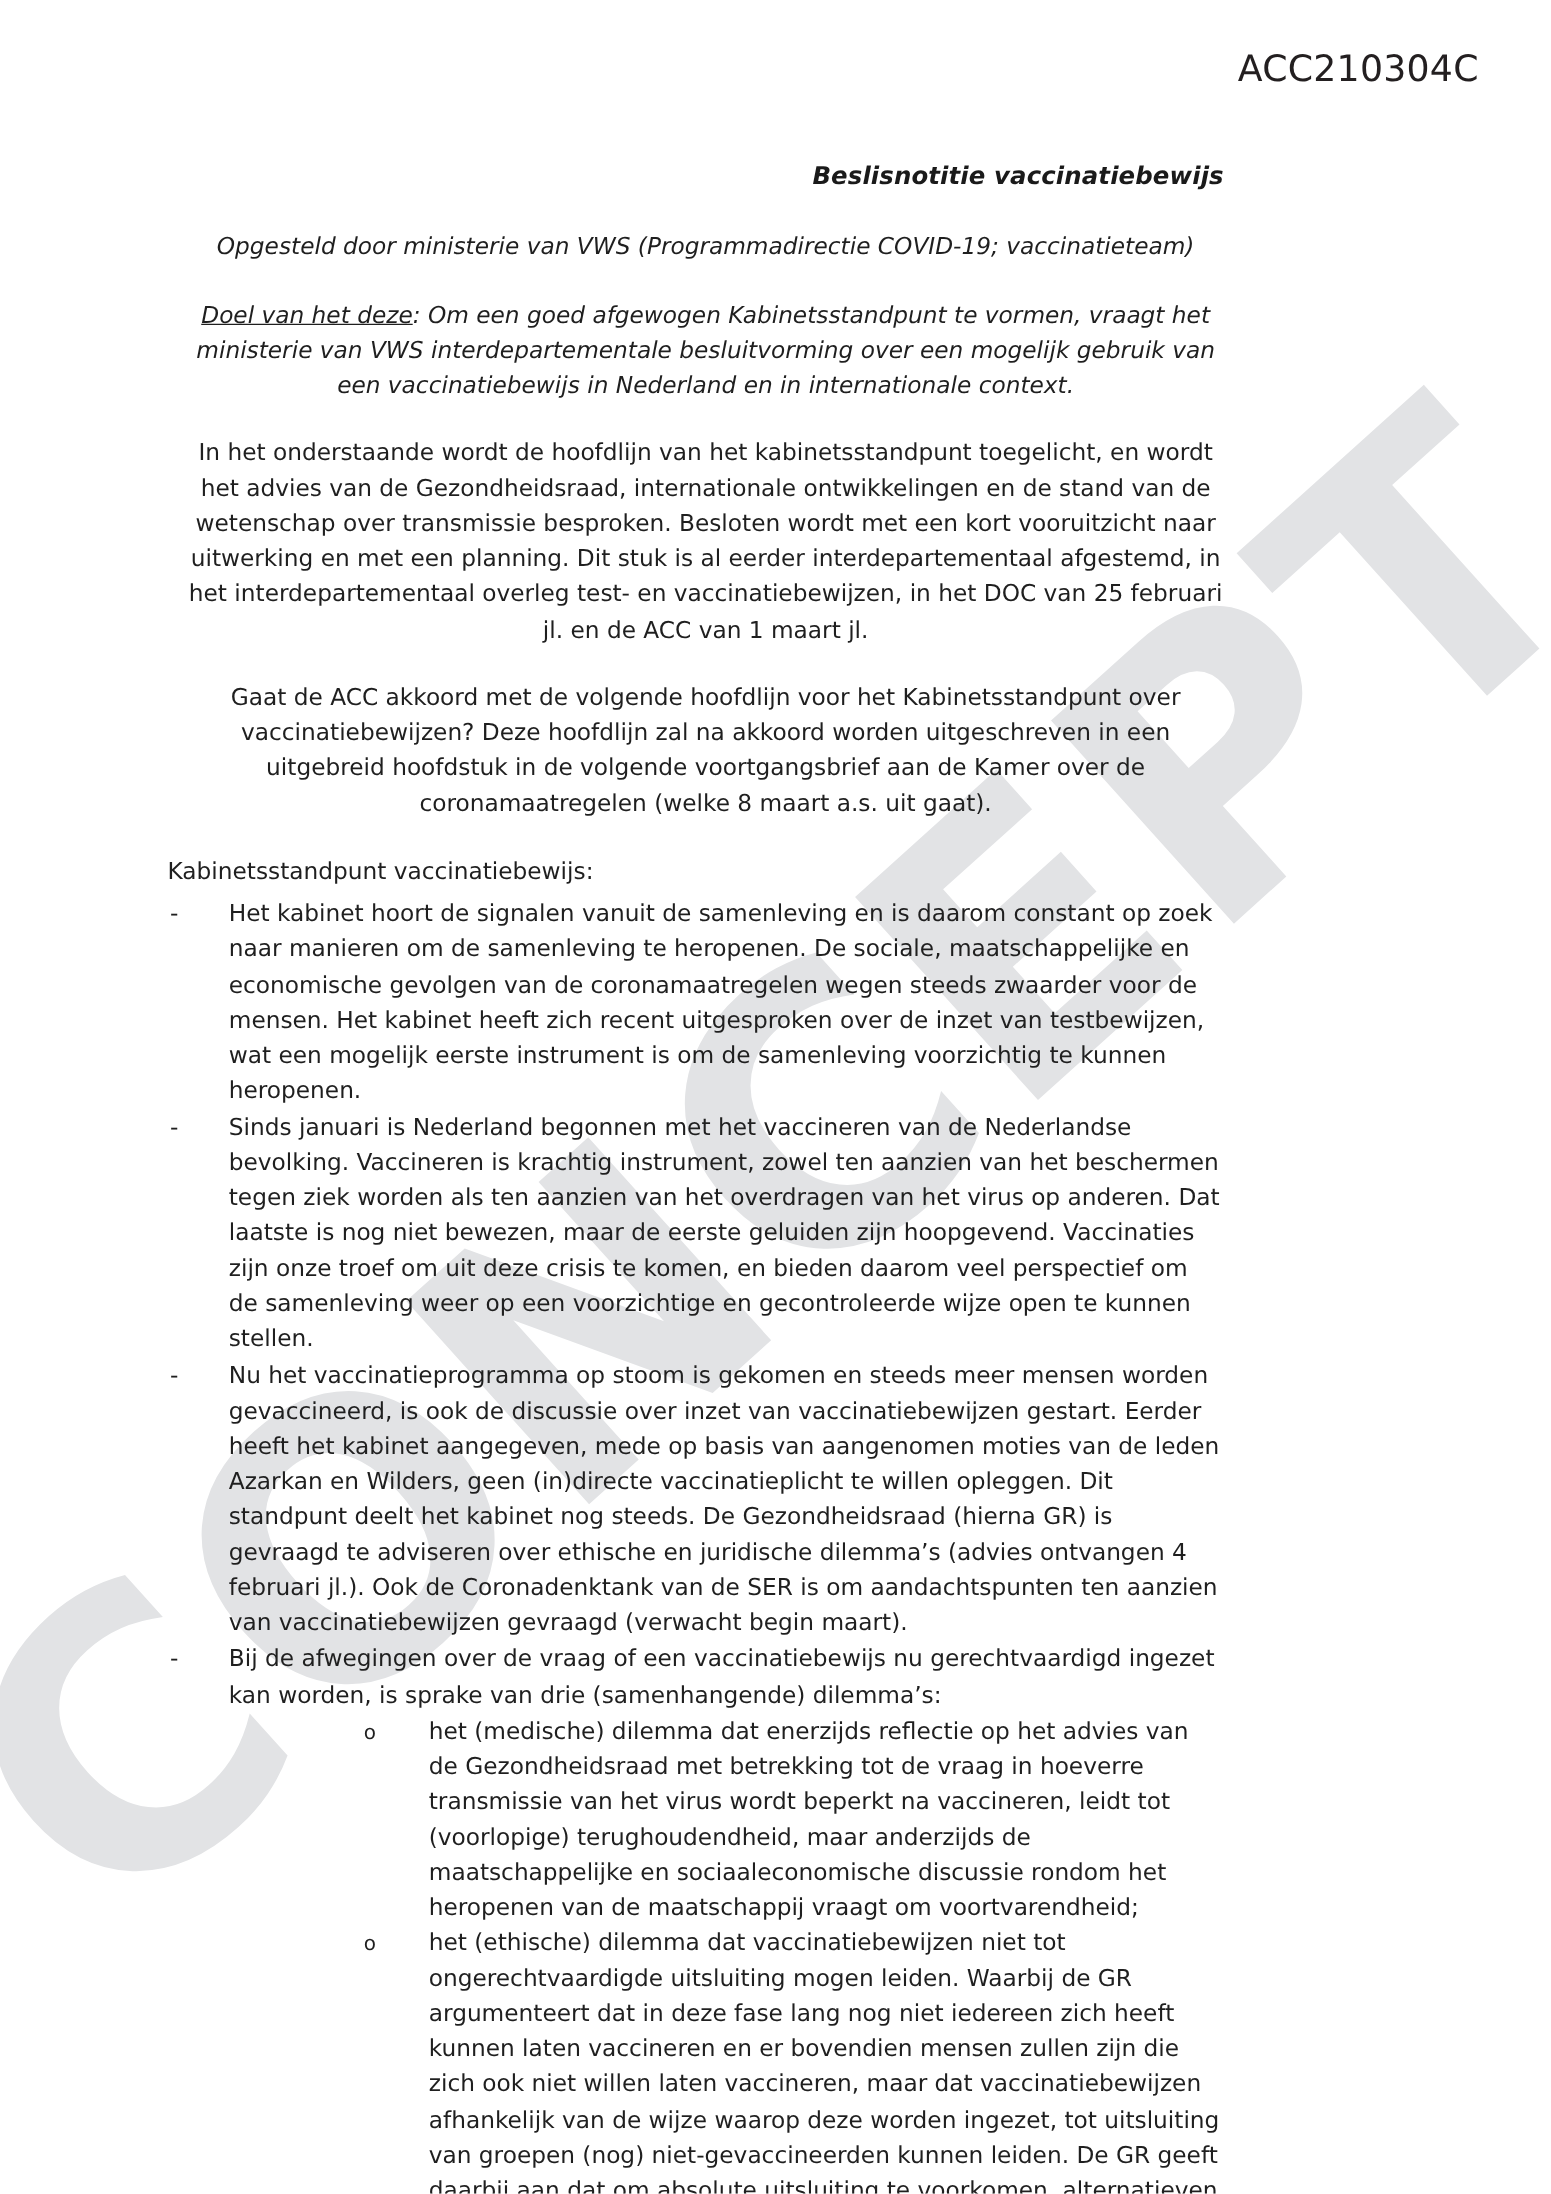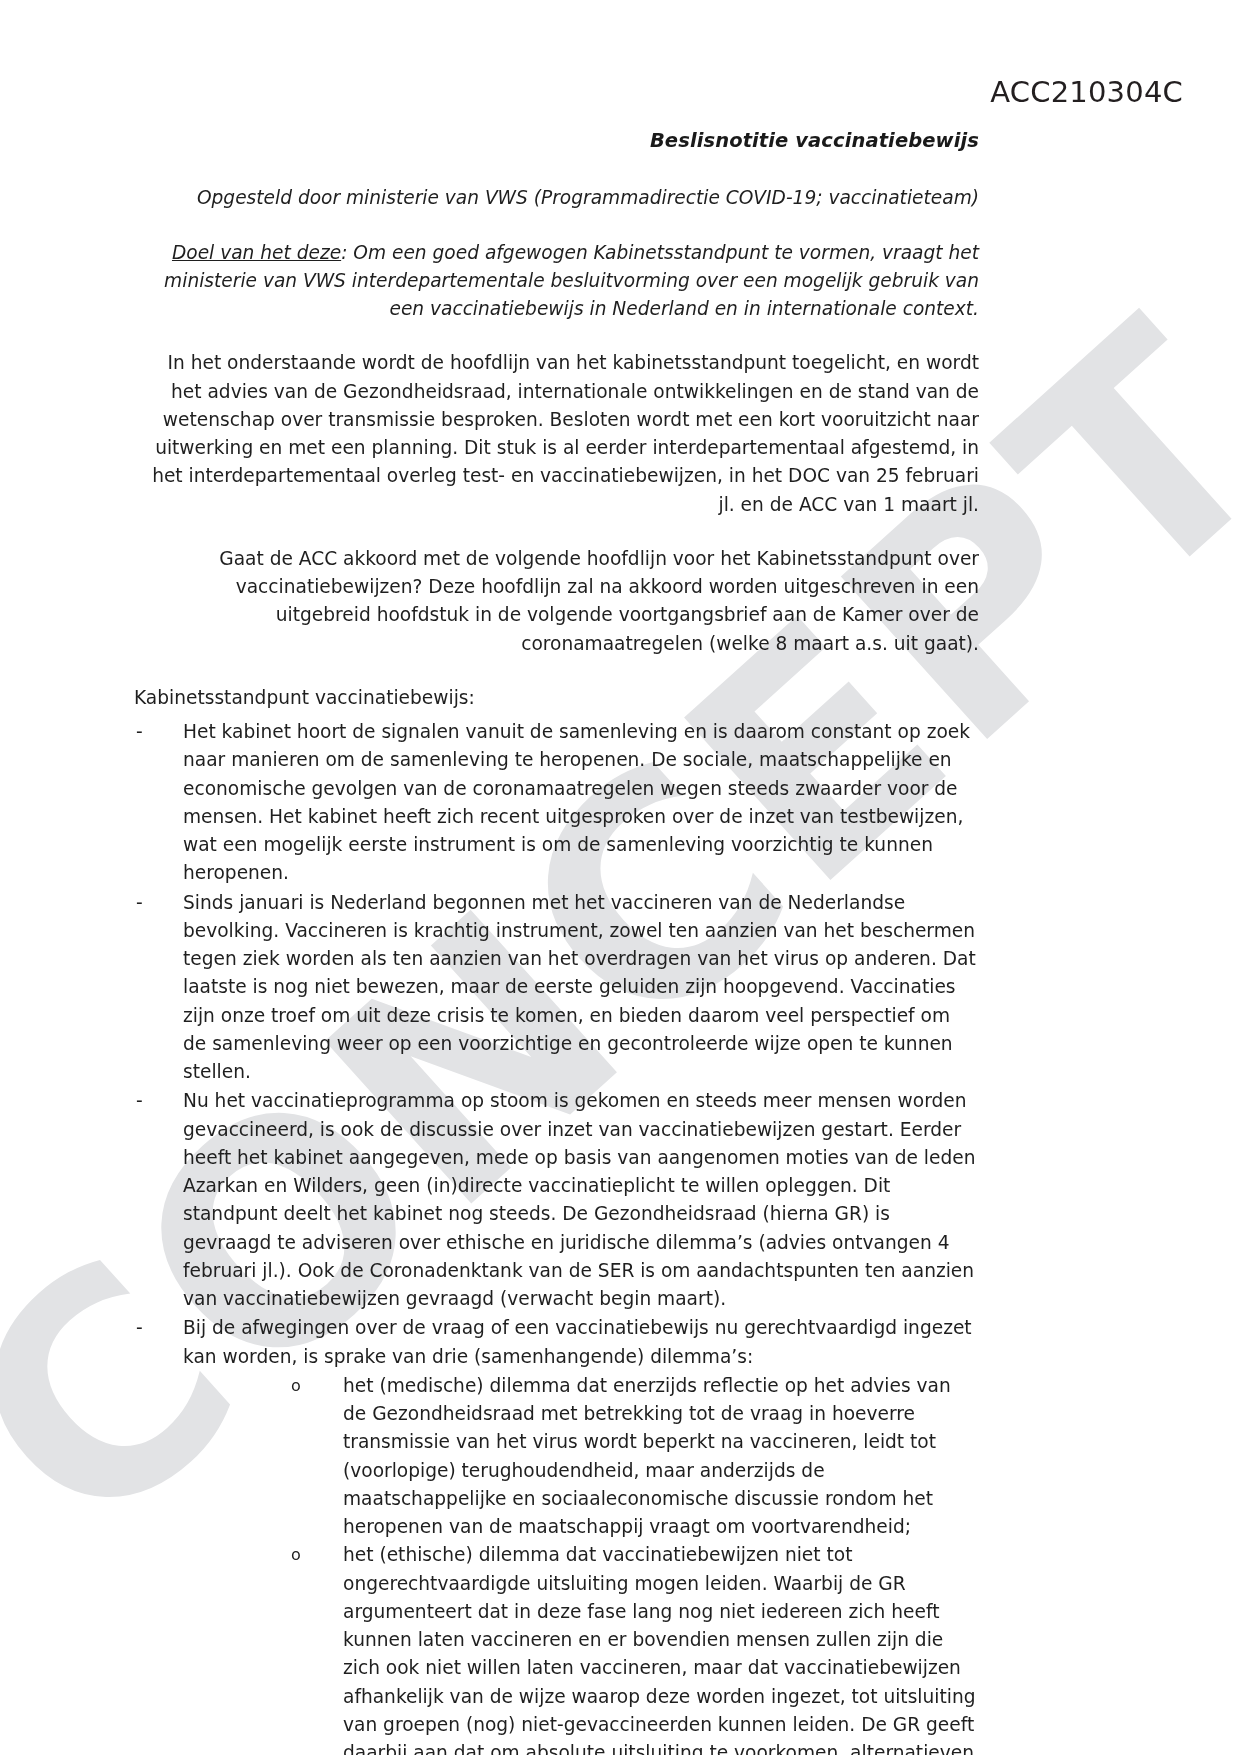--- a/index.html
+++ b/index.html
@@ -53,21 +53,20 @@
 
   .doc-header {
     position: absolute;
     top: 38px;
     right: 58px;
     font-family: "DejaVu Sans", sans-serif;
     font-size: 29px;
     color: #231f20;
     letter-spacing: 0.2px;
     white-space: nowrap;
-    margin-top: 37px;
   }
 
   .body-area {
     position: absolute;
     left: 134px;
     top: 128px;
     width: 845px;
   }
 
   .doc-title {
@@ -79,21 +78,21 @@
     margin: 0 0 30px 0;
     line-height: 1.35;
     text-align: right;
   }
 
   p.para {
     margin: 0 0 26px 16px;
     font-size: 18.6px;
     line-height: 1.52;
     color: #1f1f1f;
-    text-align: right;
+    text-align: center;
   }
 
   p.italic {
     font-style: italic;
   }
 
   .u { text-decoration: underline; }
 
   .label-line {
     margin: 0 0 6px 0;

